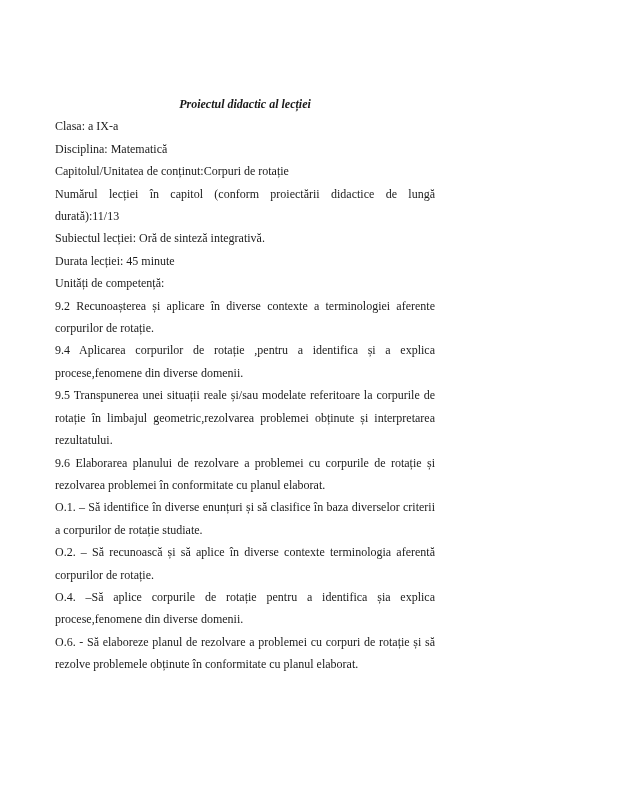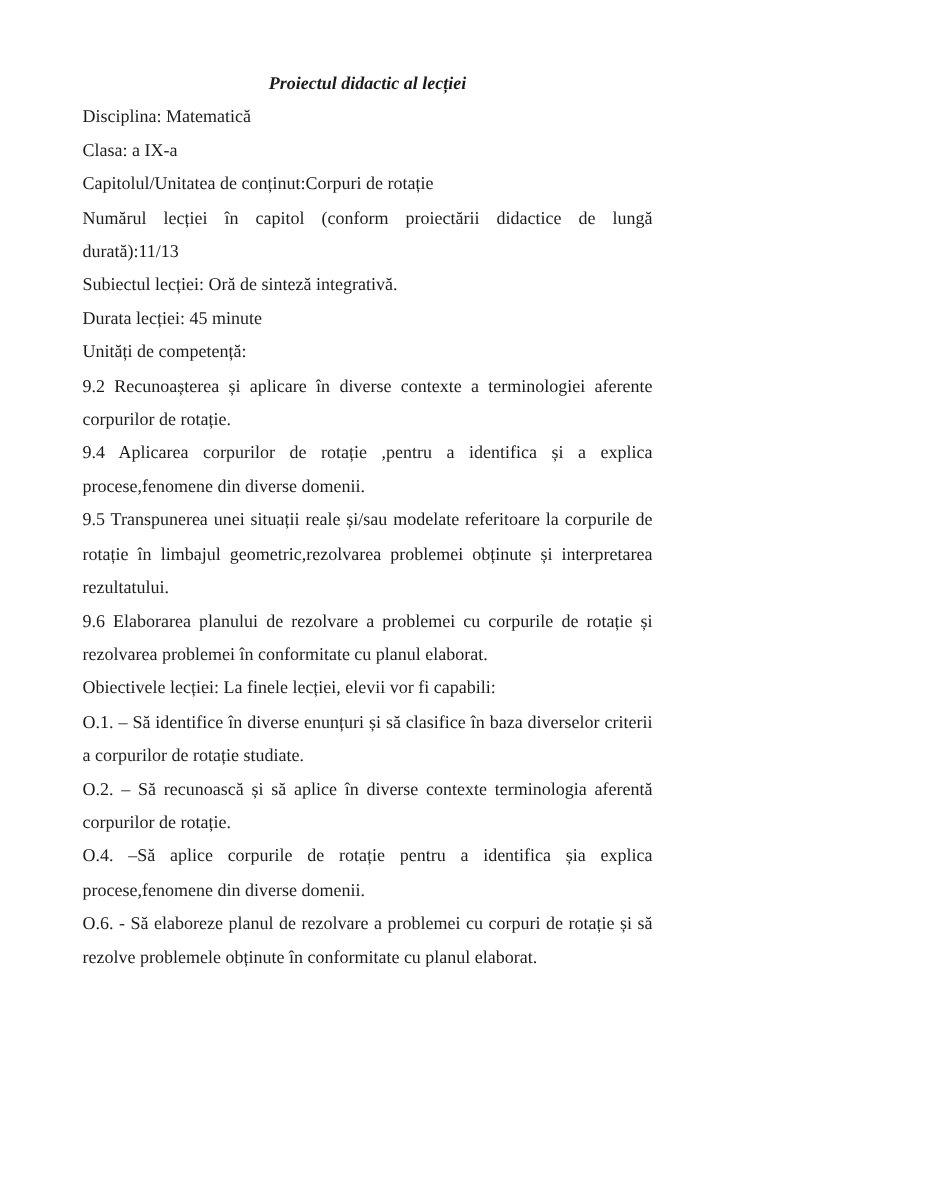--- a/index.html
+++ b/index.html
@@ -9,21 +9,21 @@
   }
   body {
     width: 618px;
     height: 800px;
     overflow: hidden;
   }
   .page {
     box-sizing: border-box;
     width: 488px;
     height: 800px;
-    padding: 44px 53px 0 55px;
+    padding: 93px 53px 0 55px;
     background: #ffffff;
     font-family: "Liberation Serif", "DejaVu Serif", serif;
     font-size: 12px;
     line-height: 22.4px;
     color: #1b1b1b;
   }
   .doc-title {
     margin: 0;
     font-size: 12px;
     font-weight: bold;
@@ -38,34 +38,33 @@
     word-spacing: normal;
   }
 </style>
 </head>
 <body>
 
 <div class="page">
 
   <h1 class="doc-title">Proiectul didactic al lecției</h1>
 
+  <p class="para">Clasa: a IX-a</p>
   <p class="para">Disciplina: Matematică</p>
-  <p class="para">Clasa: a IX-a</p>
   <p class="para">Capitolul/Unitatea de conținut:Corpuri de rotație</p>
   <p class="para">Numărul lecției în capitol (conform proiectării didactice de lungă durată):11/13</p>
   <p class="para">Subiectul lecției: Oră de sinteză integrativă.</p>
   <p class="para">Durata lecției: 45 minute</p>
 
   <p class="para">Unități de competență:</p>
 
   <p class="para">9.2 Recunoașterea și aplicare în diverse  contexte a terminologiei aferente corpurilor de rotație.</p>
   <p class="para">9.4 Aplicarea corpurilor de rotație ,pentru a identifica și a explica procese,fenomene din diverse domenii.</p>
   <p class="para">9.5 Transpunerea unei situații reale și/sau  modelate referitoare la corpurile de rotație în limbajul geometric,rezolvarea problemei obținute și interpretarea rezultatului.</p>
   <p class="para">9.6 Elaborarea planului de rezolvare a problemei cu corpurile de rotație și rezolvarea problemei în conformitate cu planul elaborat.</p>
 
-  <p class="para">Obiectivele lecției: La finele lecției, elevii vor fi capabili:</p>
 
   <p class="para">O.1. – Să identifice în diverse enunțuri  și să clasifice în baza diverselor criterii a corpurilor de rotație studiate.</p>
   <p class="para">O.2. – Să recunoască și să aplice  în diverse contexte terminologia aferentă corpurilor de rotație.</p>
   <p class="para">O.4. –Să aplice corpurile de rotație pentru a identifica șia explica procese,fenomene din diverse domenii.</p>
   <p class="para">O.6. - Să elaboreze planul de rezolvare a problemei cu corpuri  de  rotație și să rezolve problemele obținute în conformitate cu planul elaborat.</p>
 
 </div>
 
 </body></html>

